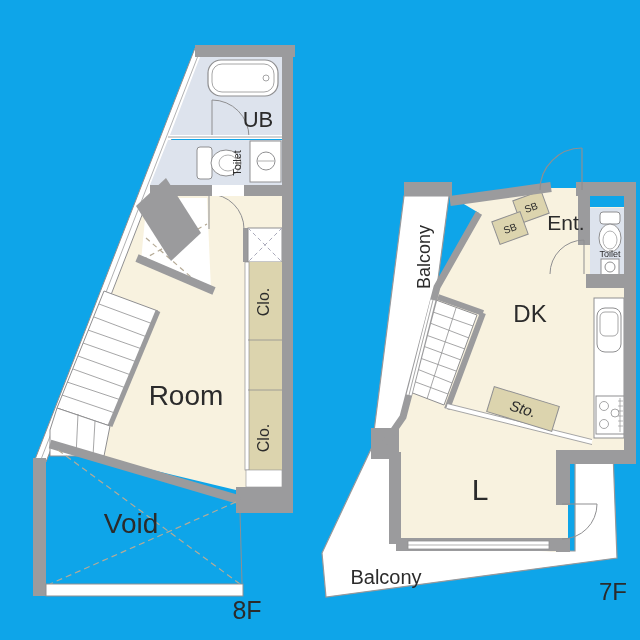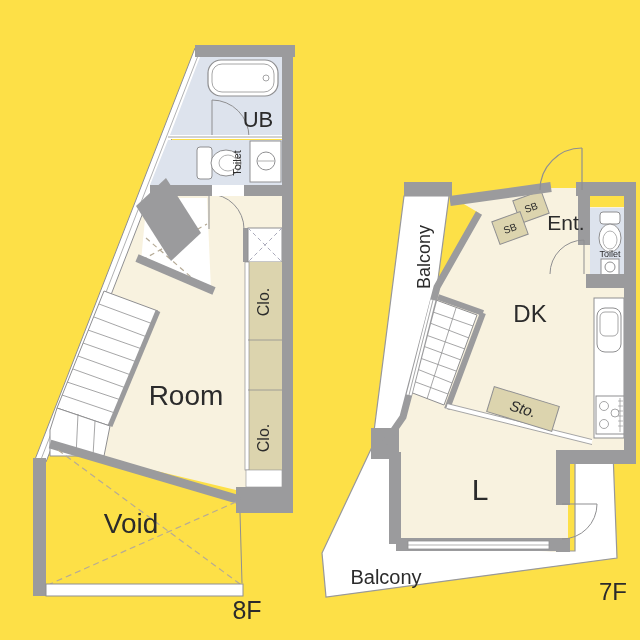--- a/index.html
+++ b/index.html
@@ -1,16 +1,16 @@
 <!DOCTYPE html>
 <html><head>
 <meta charset="utf-8">
 <style>
   html,body{margin:0;padding:0;background:#ffffff;}
-  .canvas{position:relative;width:640px;height:640px;background:#fde047;overflow:hidden;
+  .canvas{position:relative;width:640px;height:640px;background:#0ea5e9;overflow:hidden;
           font-family:"Liberation Sans",sans-serif;}
   svg text{font-family:"Liberation Sans",sans-serif;fill:#2b2b2b;}
   .lbl-big{font-size:28px;}
   .lbl-mid{font-size:21px;}
   .lbl-tiny{font-size:10px;}
 </style>
 </head>
 <body>
 
 <div class="canvas">

